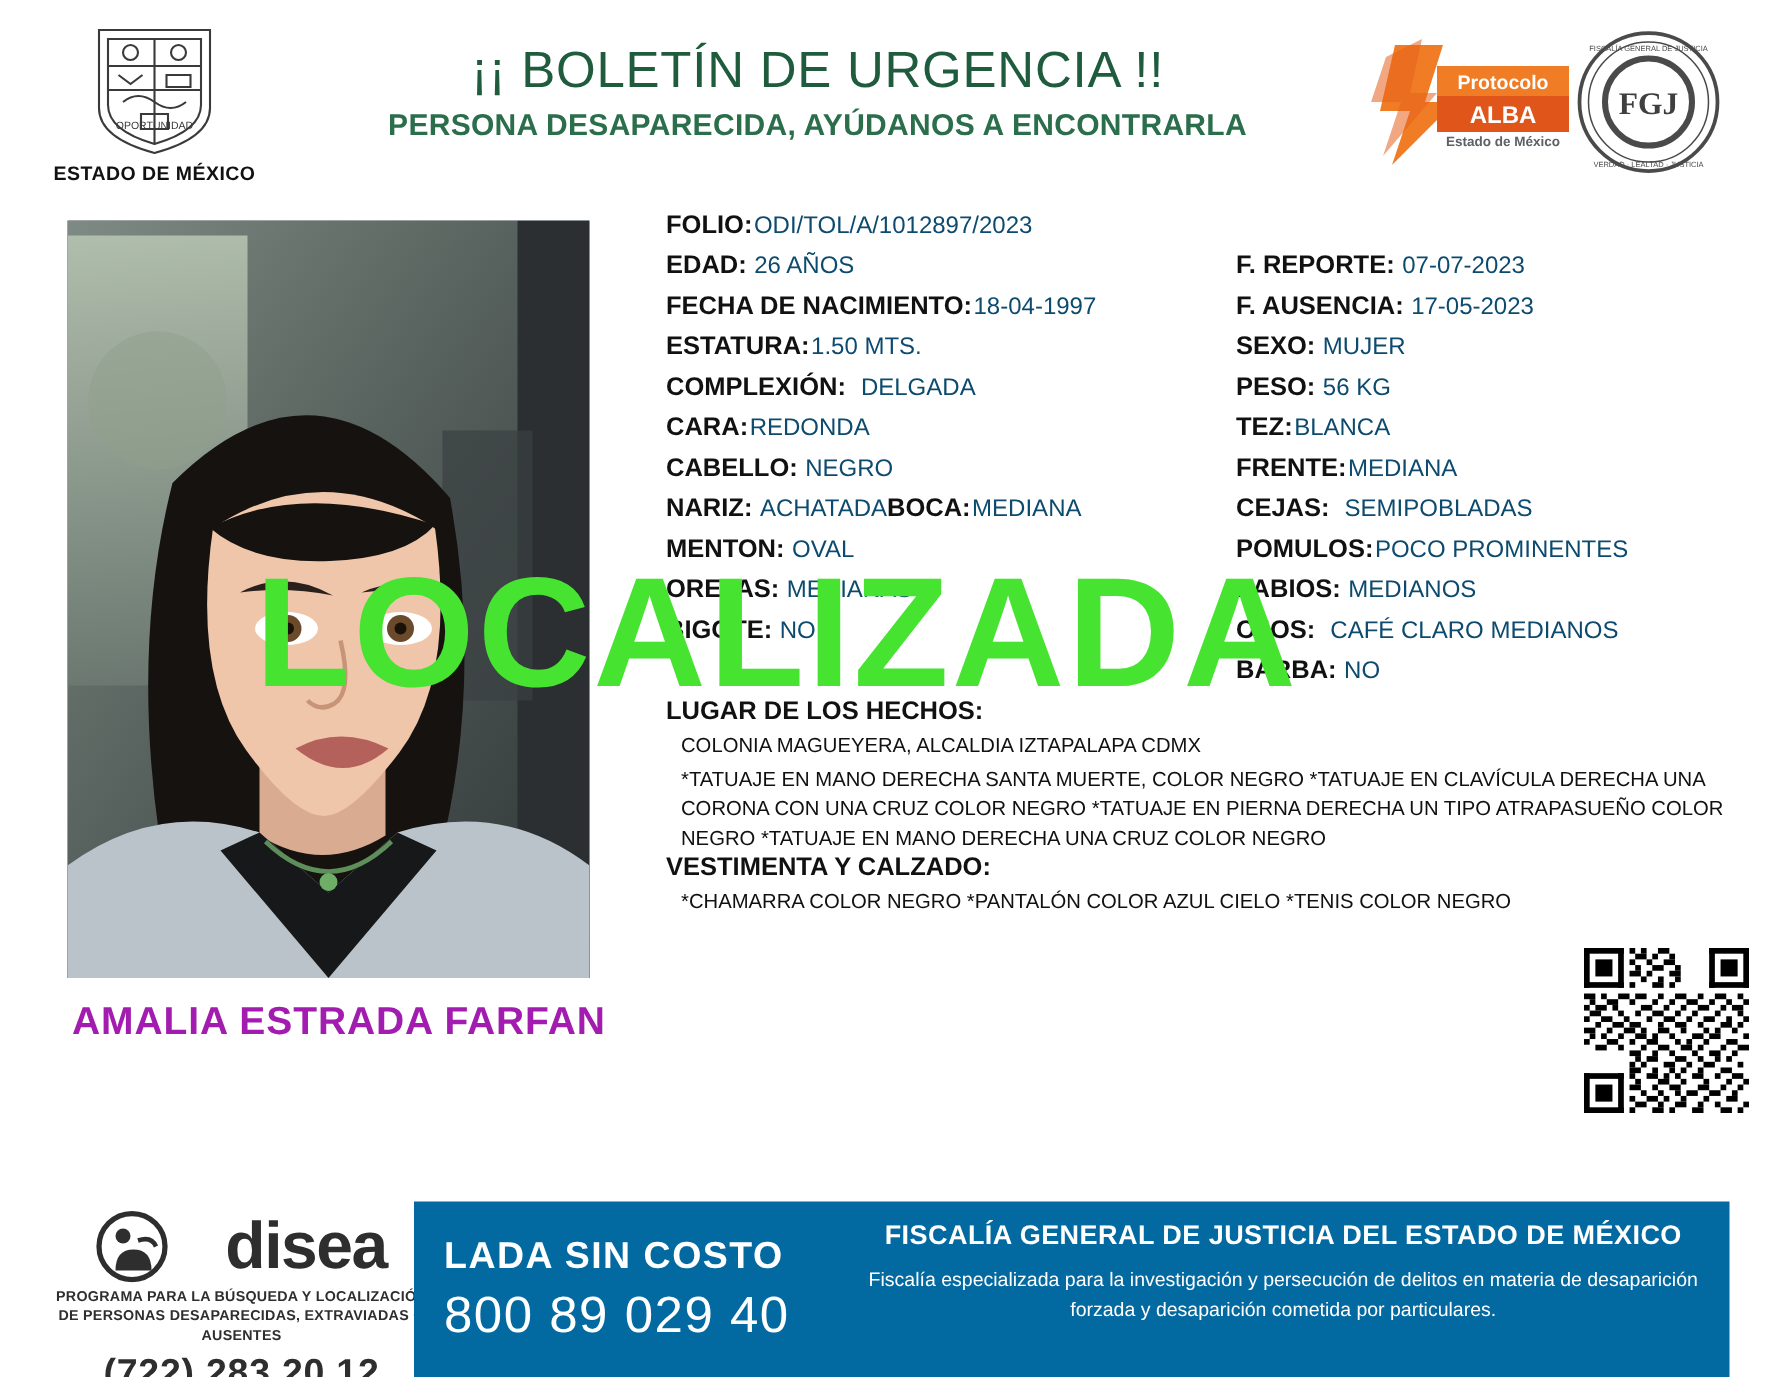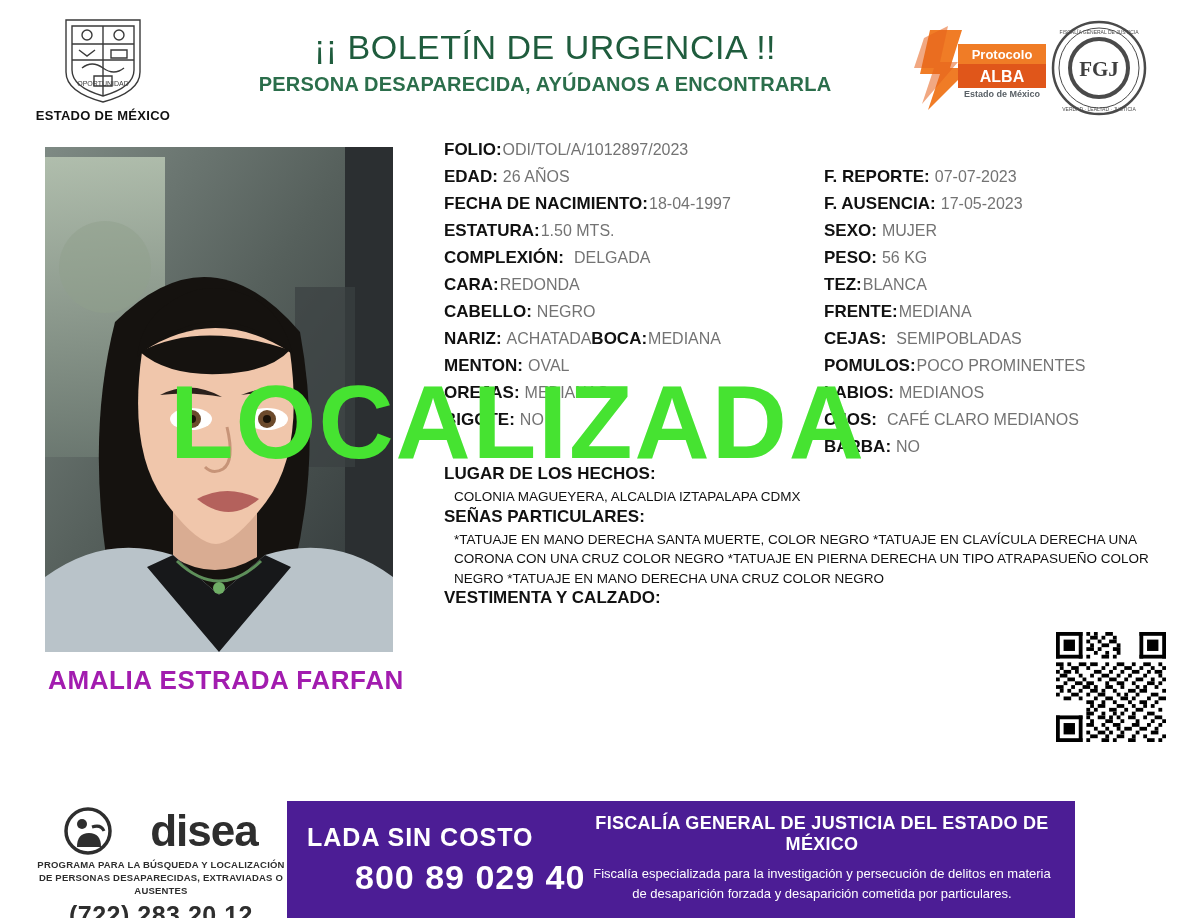--- a/index.html
+++ b/index.html
@@ -109,21 +109,21 @@
   .col-l { width: 380px; display: flex; align-items: baseline; flex-wrap: wrap; }
   .col-r { flex: 1; display: flex; align-items: baseline; }
   .lbl {
     font-weight: bold;
     font-size: 17px;
     color: #111;
     white-space: nowrap;
   }
   .val {
     font-size: 16px;
-    color: #737373;
+    color: #0c4a6e;
     margin-left: 5px;
     white-space: nowrap;
   }
   .val-tight { margin-left: 1px; }
   .sub-pair { display: flex; align-items: baseline; }
 
   .block-lbl {
     font-weight: bold;
     font-size: 17px;
     color: #111;
@@ -195,43 +195,42 @@
   }
   .odisea-phone {
     font-size: 25px;
     font-weight: bold;
     color: #2e2e2e;
     margin-top: 4px;
     letter-spacing: .5px;
   }
   .gray-band {
     position: absolute;
-    left: 287px;
+    left: 276px;
     top: 6px;
-    width: 788px;
+    width: 877px;
     height: 117px;
-    background: #4c1d95;
+    background: #0369a1;
     color: #ffffff;
     display: flex;
   }
   .band-left {
     width: 300px;
     padding: 22px 0 0 20px;
   }
   .lada-label {
     font-size: 25px;
     font-weight: bold;
     letter-spacing: 1px;
   }
   .lada-number {
     font-size: 34px;
-    font-weight: bold;
+    font-weight: normal;
     letter-spacing: 1px;
     margin-top: 6px;
-    margin-left: 48px;
   }
   .band-right {
     flex: 1;
     padding: 12px 18px 0 0;
     text-align: center;
   }
   .fgj-title {
     font-size: 18px;
     font-weight: bold;
     letter-spacing: .3px;
@@ -479,24 +478,24 @@
     <div class="col-l"></div>
     <div class="col-r">
       <span class="lbl">BARBA:</span>
       <span class="val">NO</span>
     </div>
   </div>
 
   <div class="block-lbl">LUGAR DE LOS HECHOS:</div>
   <div class="block-val">COLONIA MAGUEYERA, ALCALDIA IZTAPALAPA CDMX</div>
 
-  <div class="block-lbl">SEÑAS PARTICULARES:</div>
   <div class="block-val">*TATUAJE EN MANO DERECHA SANTA MUERTE, COLOR NEGRO *TATUAJE EN CLAVÍCULA DERECHA UNA CORONA CON UNA CRUZ COLOR NEGRO *TATUAJE EN PIERNA DERECHA UN TIPO ATRAPASUEÑO COLOR NEGRO *TATUAJE EN MANO DERECHA UNA CRUZ COLOR NEGRO</div>
 
   <div class="block-lbl">VESTIMENTA Y CALZADO:</div>
+  <div class="block-val">*CHAMARRA COLOR NEGRO *PANTALÓN COLOR AZUL CIELO *TENIS COLOR NEGRO</div>
 </div>
 
 <div class="localizada">LOCALIZADA</div>
 
 <svg class="qr" viewBox="0 0 29 29">
   <rect width="29" height="29" fill="#ffffff"></rect>
   <g fill="#000000">
     <rect x="0" y="0" width="7" height="1"></rect>
       <rect x="0" y="6" width="7" height="1"></rect>
     <rect x="0" y="0" width="1" height="7"></rect>

